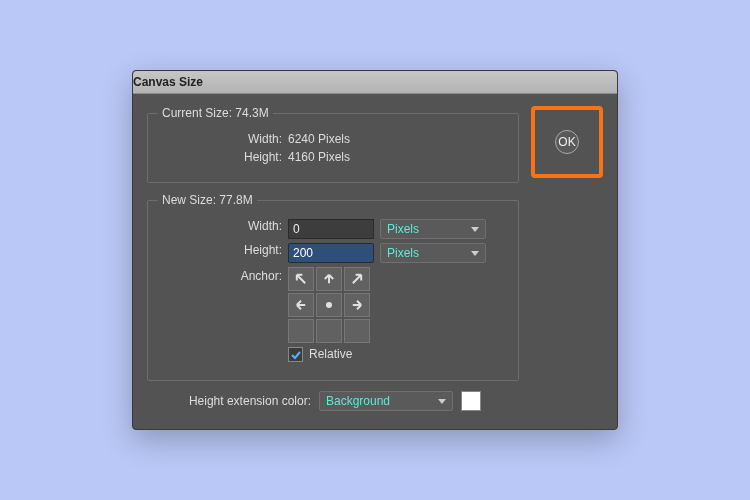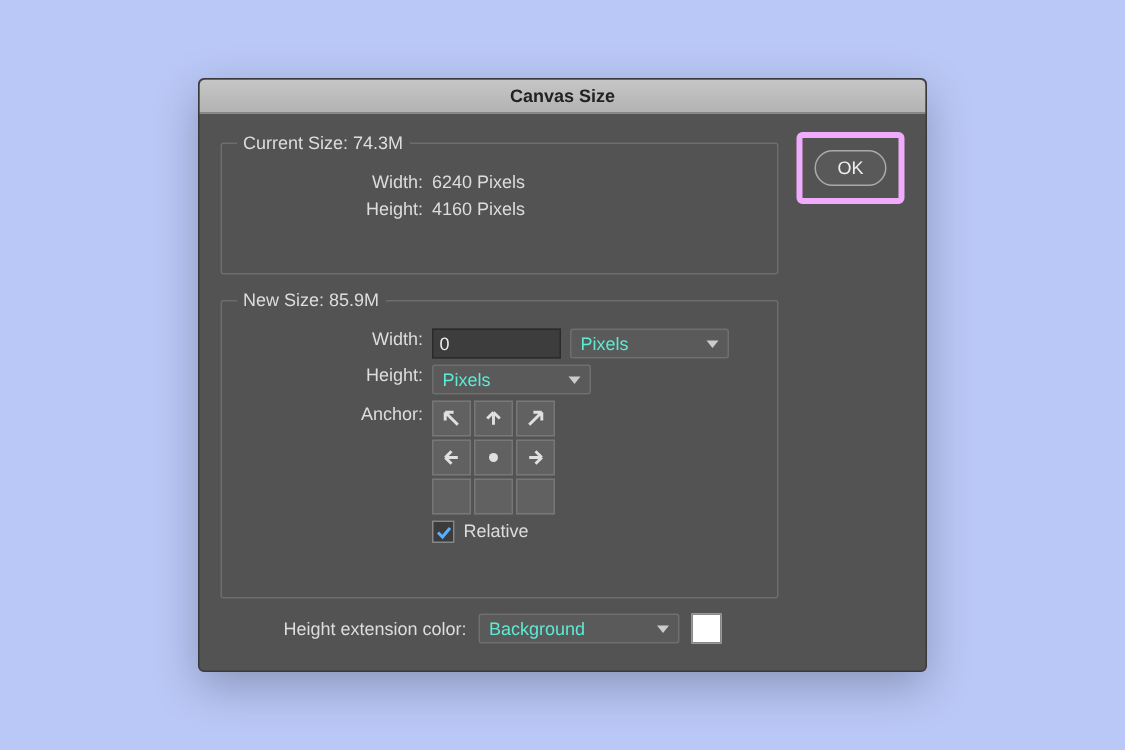--- a/index.html
+++ b/index.html
@@ -1,24 +1,24 @@
 <!DOCTYPE html>
 <html><head>
 <meta charset="utf-8">
 <style>
 body{margin:0;width:750px;height:500px;background:#bac8f7;font-family:-apple-system,Helvetica,Arial,sans-serif;font-size:12px;display:flex;align-items:center;justify-content:center}
 .dialog{width:484px;background:#535353;border:1px solid #3a3a3a;border-radius:4px;box-shadow:0 10px 30px rgba(0,0,0,.25);color:#ddd}
-.titlebar{background:#c0c0c0;background:linear-gradient(#c6c6c6,#b3b3b3);border-bottom:1px solid #8b8b8b;border-radius:4px 4px 0 0;text-align:center;padding:4px 0;color:#222;font-weight:bold}
+.titlebar{background:#c0c0c0;background:linear-gradient(#c6c6c6,#b3b3b3);border-bottom:1px solid #8b8b8b;border-radius:4px 4px 0 0;text-align:left;padding:4px 0;color:#222;font-weight:bold}
 .body{display:flex;padding:12px 14px 18px 14px;gap:12px}
 .left{flex:1}
 .right{width:72px;display:flex;flex-direction:column;gap:10px}
 .btn{background:#595959;border:1px solid #777;border-radius:14px;color:#eee;text-align:center;padding:4px 0;cursor:pointer}
 .btn.ok{border:1px solid #aaa}
-.hl{position:relative;padding:8px;border:4px solid #f0abfc;border-radius:4px}
-fieldset{border:1px solid #6d6d6d;border-radius:2px;margin:0 0 10px 0;padding:8px 10px 32px 10px}
+.hl{position:relative;padding:20px;border:4px solid #f97316;border-radius:4px}
+fieldset{border:1px solid #6d6d6d;border-radius:2px;margin:0 0 10px 0;padding:8px 10px 14px 10px}
 legend{padding:0 4px;color:#ddd}
 .row{display:flex;align-items:flex-start;margin:4px 0;gap:6px}
 .lbl{flex:0 0 124px;text-align:right}
 .val{min-width:80px}
 input.txt{width:76px;background:#3d3d3d;border:1px solid #2b2b2b;color:#eee;padding:2px 4px;font-family:inherit;font-size:12px}
 input.txt.sel{background:#2d4f7a;color:#fff}
 .sel{width:82px;background:#5a5a5a;border:1px solid #6f6f6f;border-radius:2px;color:#5eead4;padding:2px 16px 2px 6px;font-size:12px;position:relative}
 .sel.wider{width:110px}
 .sel:after{content:'';position:absolute;right:6px;top:7px;border-left:4px solid transparent;border-right:4px solid transparent;border-top:5px solid #ccc}
 .chk{width:13px;height:13px;background:#3c3c3c;border:1px solid #888;display:inline-flex;align-items:center;justify-content:center}
@@ -44,28 +44,29 @@
           <div class="lbl">Width:</div>
           <div class="val">6240 Pixels</div>
         </div>
         <div class="row">
           <div class="lbl">Height:</div>
           <div class="val">4160 Pixels</div>
         </div>
       </fieldset>
 
       <fieldset>
-        <legend>New Size: 85.9M</legend>
+        <legend>New Size: 77.8M</legend>
         <div class="row">
           <div class="lbl">Width:</div>
           <input class="txt" value="0" style="">
           <div class="sel">Pixels</div>
         </div>
         <div class="row">
           <div class="lbl">Height:</div>
+          <input class="txt sel" value="200" style="">
           <div class="sel">Pixels</div>
         </div>
         <div class="row" style="align-items:flex-start">
           <div class="lbl" style="padding-top:2px">Anchor:</div>
           <div class="anchor">
             <div class="ac">
                 <svg class="arrow" viewBox="0 0 10 10">
                   <path d="M8 8 L2 2 M2 2 L2 6 M2 2 L6 2" stroke="#e0e0e0" stroke-width="1.4" fill="none"></path>
                 </svg>
               </div>

